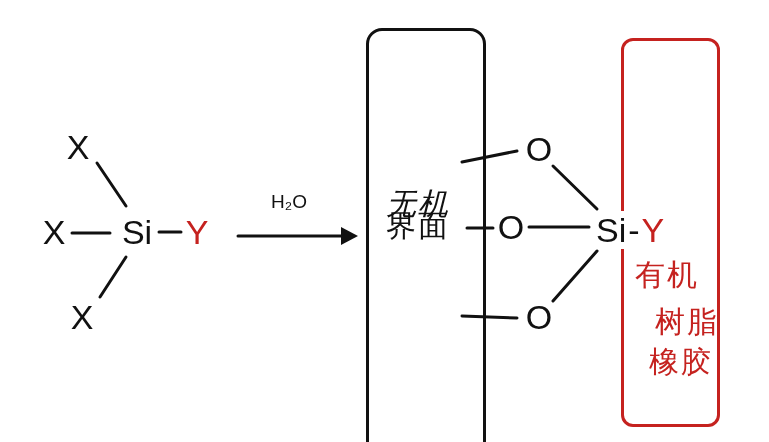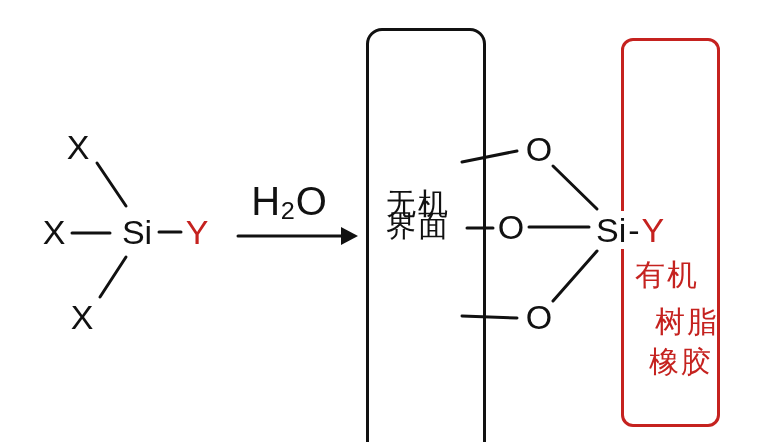--- a/index.html
+++ b/index.html
@@ -9,21 +9,21 @@
     background:#ffffff; overflow:hidden;
     font-family:"Liberation Sans","DejaVu Sans",sans-serif;
     color:#111111;
   }
   .lbl {
     position:absolute; transform:translate(-50%,-50%);
     font-size:34px; line-height:1; white-space:nowrap;
   }
   .red { color:#c5221f; }
   .cn  { font-size:30px; letter-spacing:2px; font-weight:500; }
-  .h2o { font-size:40px; }
+  .h2o { font-size:19px; }
   .svg-layer { position:absolute; left:0; top:0; }
   .rect-black {
     position:absolute; left:366px; top:28px; width:120px; height:430px;
     border:3px solid #111111; border-radius:16px; background:transparent;
   }
   .rect-red {
     position:absolute; left:621px; top:38px; width:99px; height:389px;
     border:3px solid #c5221f; border-radius:12px; background:transparent;
   }
   .siy-group {
@@ -60,21 +60,21 @@
   <div class="rect-red"></div>
 
   <div class="lbl" style="left:78px;  top:147px;">X</div>
   <div class="lbl" style="left:54px;  top:232px;">X</div>
   <div class="lbl" style="left:82px;  top:317px;">X</div>
   <div class="lbl" style="left:137px; top:232px;">Si</div>
   <div class="lbl red" style="left:197px; top:232px;">Y</div>
 
   <div class="lbl h2o" style="left:289px; top:201px;">H₂O</div>
 
-  <div class="lbl cn" style="left:418px; top:204px;">无机</div>
+  <div class="lbl cn" style="left:418px; top:204px;font-style:italic;">无机</div>
   <div class="lbl cn" style="left:418px; top:226px;">界面</div>
 
   <div class="lbl" style="left:539px; top:149px;">O</div>
   <div class="lbl" style="left:511px; top:227px;">O</div>
   <div class="lbl" style="left:539px; top:317px;">O</div>
 
   <div class="siy-group">
     <span>Si</span>
     <span>-</span>
     <span class="red">Y</span>

